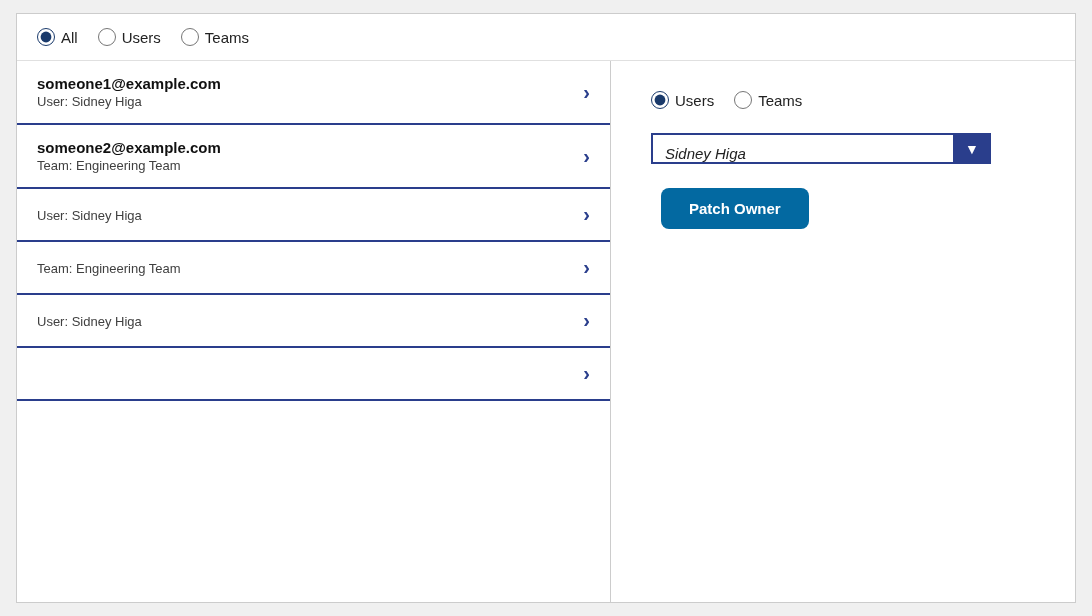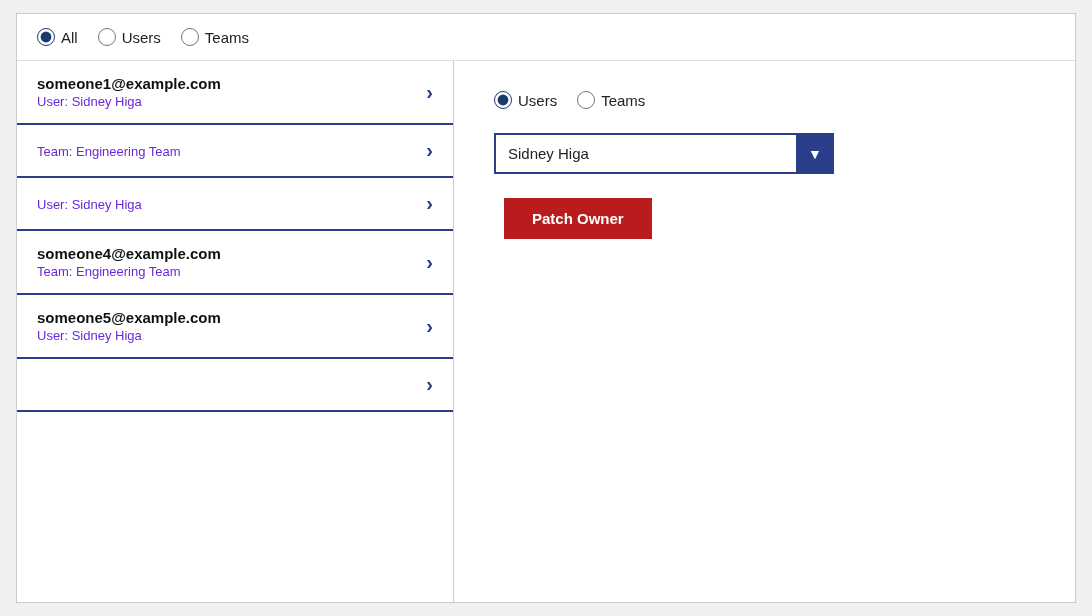--- a/index.html
+++ b/index.html
@@ -45,21 +45,21 @@
       font-size: 15px;
       color: #222;
     }
     .content-area {
       display: flex;
       flex: 1;
       overflow: hidden;
     }
     
     .left-panel {
-      width: 437px;
+      width: 594px;
       border-right: 1px solid #ccc;
       overflow-y: auto;
       position: relative;
     }
     .left-panel::-webkit-scrollbar {
       width: 10px;
     }
     .left-panel::-webkit-scrollbar-track {
       background: #f0f0f0;
     }
@@ -75,21 +75,21 @@
       border-bottom: 2px solid #2a3e8c;
       cursor: pointer;
     }
     .list-item-text .email {
       font-size: 15px;
       font-weight: bold;
       color: #111;
     }
     .list-item-text .subtitle {
       font-size: 13px;
-      color: #6d28d9;
+      color: #404040;
       margin-top: 2px;
     }
     .chevron-icon {
       color: #2a3e8c;
       font-size: 20px;
       font-weight: bold;
     }
     
     .right-panel {
       flex: 1;
@@ -102,54 +102,55 @@
       display: flex;
       align-items: center;
       gap: 20px;
     }
     .dropdown-wrapper {
       position: relative;
       width: 340px;
     }
     .dropdown-select {
       width: 100%;
-      padding: 10px 40px 10px 12px;
+      padding: 10px 40px 0 12px;
       border: 2px solid #2a3e8c;
       font-size: 15px;
       color: #222;
       background: #fff;
       appearance: none;
       cursor: pointer;
       outline: none;
+      font-style: italic;
     }
     .dropdown-arrow {
       position: absolute;
       right: 0;
       top: 0;
       height: 100%;
       width: 38px;
       background: #2a3e8c;
       display: flex;
       align-items: center;
       justify-content: center;
       pointer-events: none;
     }
     .dropdown-arrow-icon {
       color: #fff;
       font-size: 14px;
     }
     .patch-owner-btn {
-      background: #b91c1c;
+      background: #0369a1;
       color: #fff;
       border: none;
       padding: 12px 28px;
       font-size: 15px;
       font-weight: bold;
       cursor: pointer;
-      border-radius: 0;
+      border-radius: 8px;
       align-self: flex-start;
       margin-left: 10px;
     }
   </style>
 </head>
 <body>
 
 <div class="main-container">
 
   <div class="top-filter-bar">
@@ -173,40 +174,39 @@
 
     <div class="list-item">
       <div class="list-item-text">
         <div class="email">someone1@example.com</div>
         <div class="subtitle">User: Sidney Higa</div>
       </div>
       <span class="chevron-icon">›</span>
     </div>
         <div class="list-item">
       <div class="list-item-text">
+        <div class="email">someone2@example.com</div>
         <div class="subtitle">Team: Engineering Team</div>
       </div>
       <span class="chevron-icon">›</span>
     </div>
         <div class="list-item">
       <div class="list-item-text">
         <div class="subtitle">User: Sidney Higa</div>
       </div>
       <span class="chevron-icon">›</span>
     </div>
         <div class="list-item">
       <div class="list-item-text">
-        <div class="email">someone4@example.com</div>
         <div class="subtitle">Team: Engineering Team</div>
       </div>
       <span class="chevron-icon">›</span>
     </div>
         <div class="list-item">
       <div class="list-item-text">
-        <div class="email">someone5@example.com</div>
         <div class="subtitle">User: Sidney Higa</div>
       </div>
       <span class="chevron-icon">›</span>
     </div>
         <div class="list-item">
       <div class="list-item-text">
       </div>
       <span class="chevron-icon">›</span>
     </div>
       </div>

